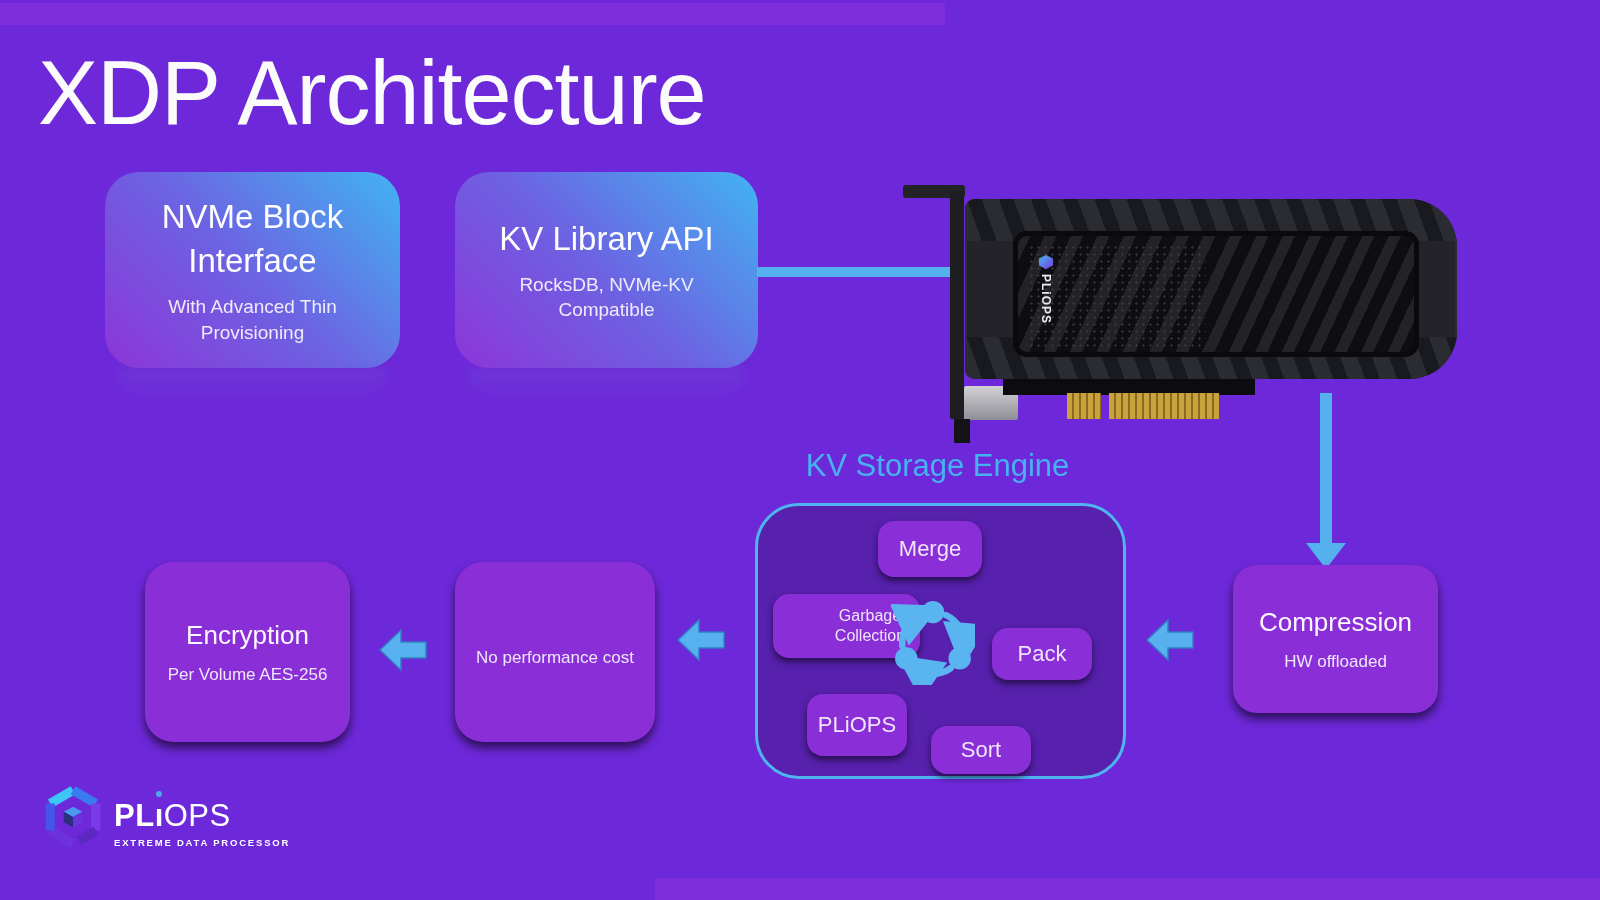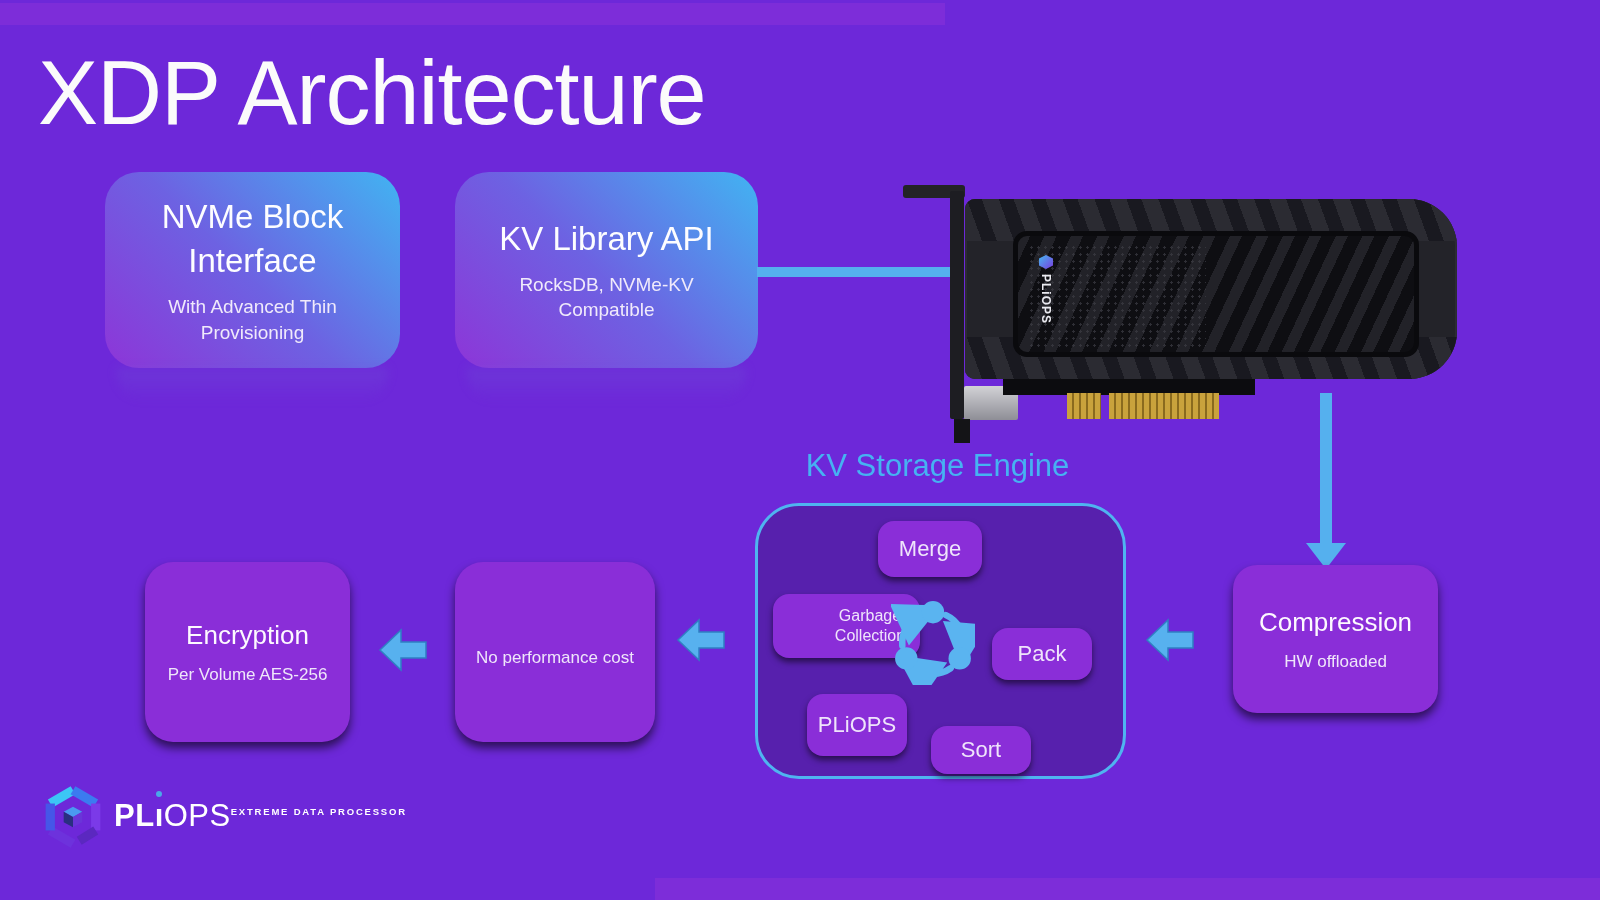--- a/index.html
+++ b/index.html
@@ -84,21 +84,21 @@
   .pbox-drivefail{left:455px;top:562px;width:200px;height:180px;}
   .pbox-encryption{left:145px;top:562px;width:205px;height:180px;text-align:center;}
 
   .blk-arrow{position:absolute;}
   .arr-1{left:1145px;top:617px;}
   .arr-2{left:676px;top:617px;}
   .arr-3{left:378px;top:627px;}
 
   
   .brand{position:absolute;left:44px;top:786px;display:flex;align-items:flex-start;gap:12px;}
-  .brand-text-wrap{display:flex;flex-direction:row;margin-top:14px;}
+  .brand-text-wrap{display:flex;flex-direction:column;margin-top:14px;}
   .brand-text{font-size:31px;font-weight:800;letter-spacing:.5px;color:#fff;line-height:1;}
   .brand-text .lite{font-weight:400;}
   .brand-text .idot{position:relative;}
   .brand-text .idot::after{content:"";position:absolute;left:1.5px;top:-7px;width:6px;height:6px;
         border-radius:50%;background:#4aa8e8;}
   .brand-tagline{font-size:9.5px;font-weight:bold;letter-spacing:1.8px;color:#fff;margin-top:6px;}
 </style>
 </head>
 <body>
 

